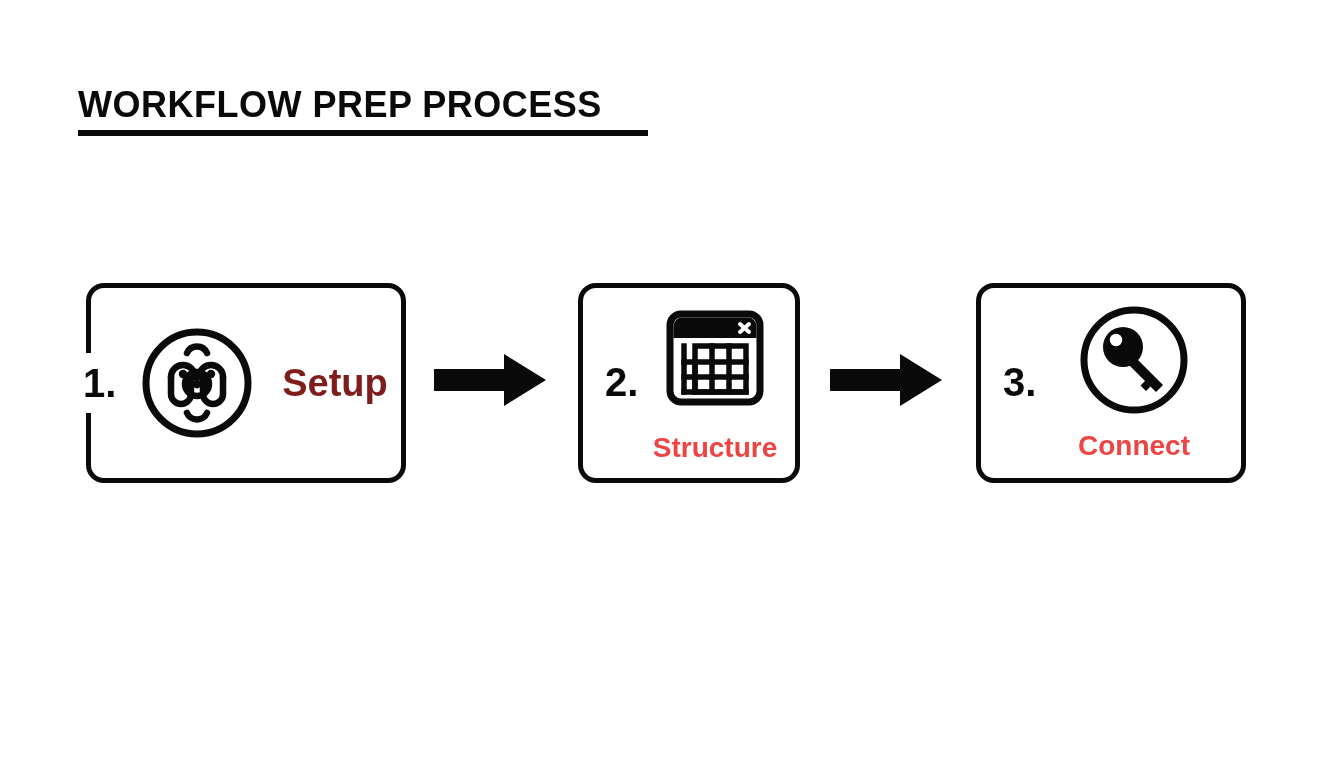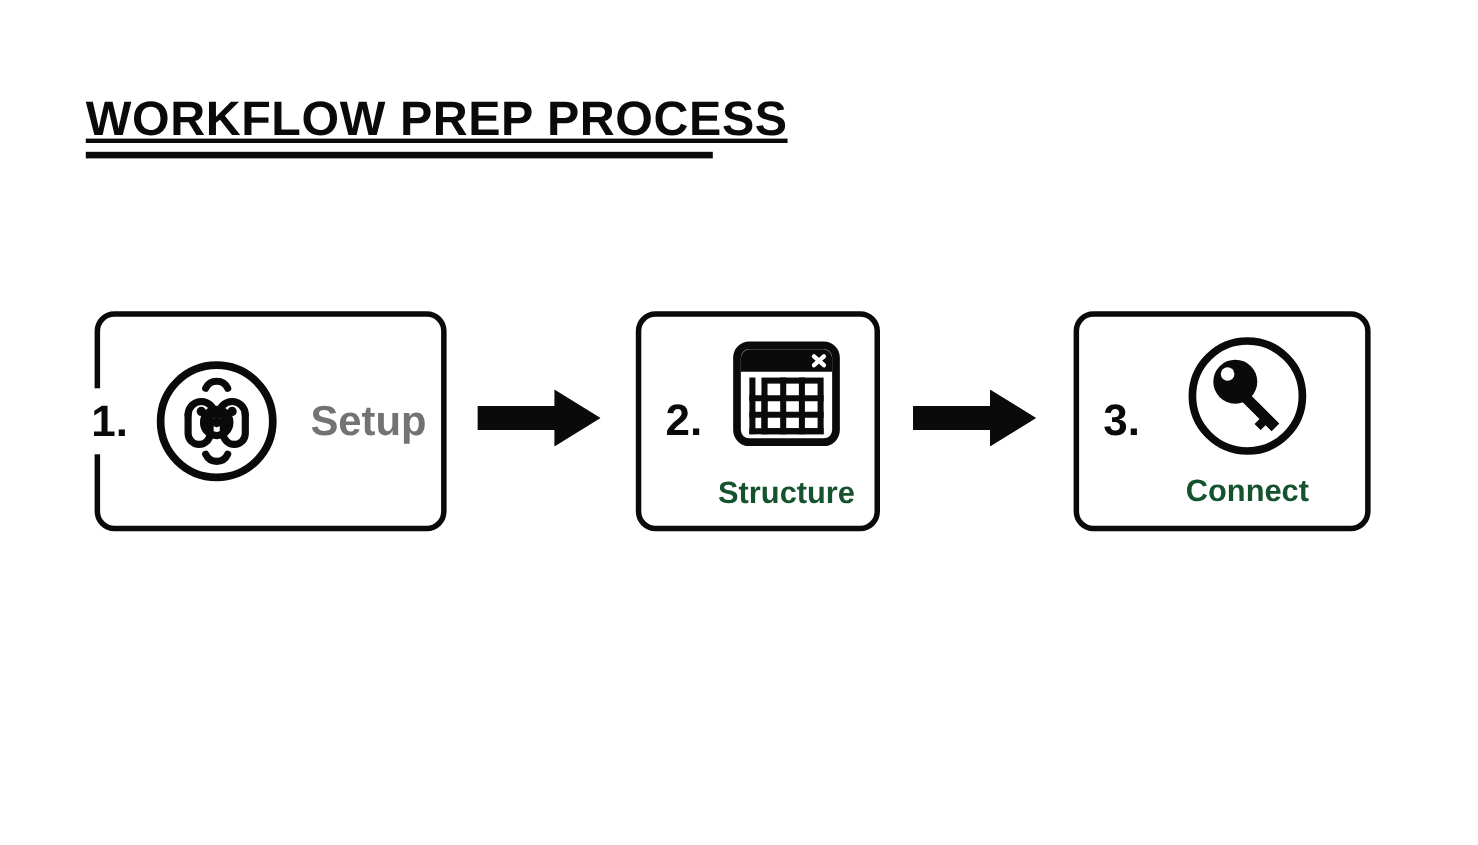--- a/index.html
+++ b/index.html
@@ -18,27 +18,26 @@
     background:#ffffff;
   }
 
   
   .title-block {
     position:absolute;
     left:78px;
     top:86px;
   }
   .title-text {
-    font-size:44px;
+    font-size:36px;
     font-weight:bold;
     letter-spacing:0.5px;
     color:#0a0a0a;
     line-height:1.05;
     white-space:nowrap;
-    text-decoration:underline;
   }
   .title-rule {
     width:570px;
     height:6px;
     background:#0a0a0a;
     margin-top:6px;
   }
 
   
   .card {
@@ -73,21 +72,21 @@
     left:0; top:0; right:0; bottom:0;
     display:flex;
     align-items:center;
     justify-content:center;
     gap:26px;
     padding-left:34px;
   }
   .card1-label {
     font-size:38px;
     font-weight:bold;
-    color:#737373;
+    color:#7f1d1d;
     line-height:1;
   }
 
   
   #card-2 {
     left:578px;
     top:283px;
     width:222px;
     height:200px;
   }
@@ -121,21 +120,21 @@
   #card-3 .card-icon-wrap { top:14px; padding-left:46px; }
 
   .card-caption {
     position:absolute;
     left:0; right:0;
     bottom:16px;
     text-align:center;
     padding-left:52px;
     font-size:28px;
     font-weight:bold;
-    color:#14532d;
+    color:#ef4444;
     line-height:1;
   }
   #card-3 .card-caption { padding-left:46px; bottom:18px;margin-top:34px; }
 
   
   .arrow {
     position:absolute;
     top:354px;
   }
   #arrow-1 { left:434px; }

